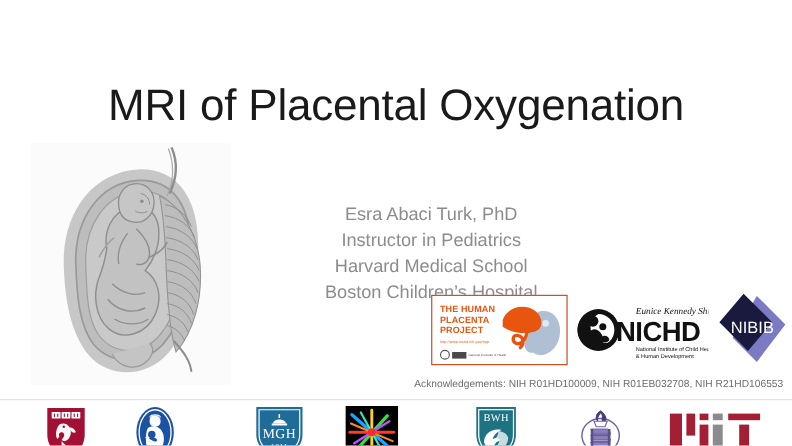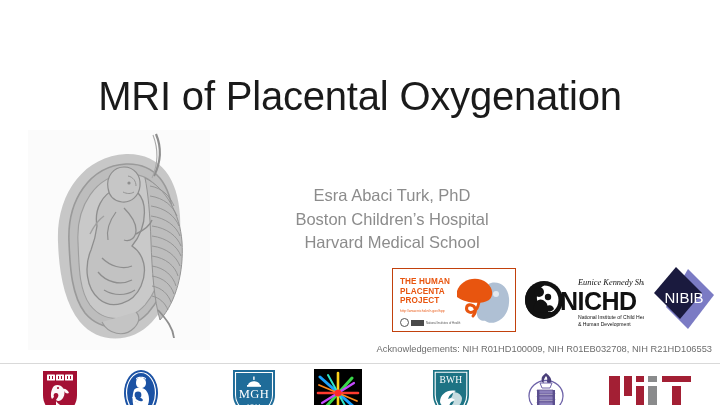--- a/index.html
+++ b/index.html
@@ -191,22 +191,23 @@
 </style>
 </head>
 <body>
 
 <div id="slide">
 
   <div id="title">MRI of Placental Oxygenation</div>
 
   <div id="subtitle">
     <span class="ln">Esra Abaci Turk, PhD</span>
+    <span class="ln">Instructor in Pediatrics</span>
+    <span class="ln">Harvard Medical School</span>
     <span class="ln">Boston Children’s Hospital</span>
-    <span class="ln">Harvard Medical School</span>
   </div>
 
   <div id="placenta-figure">
     <svg viewBox="0 0 182 220" xmlns="http://www.w3.org/2000/svg" aria-hidden="true">
       <defs>
         <clipPath id="clipFig">
             <rect x="0" y="0" width="182" height="220"></rect>
           </clipPath>
       </defs>
       <g clip-path="url(#clipFig)">

